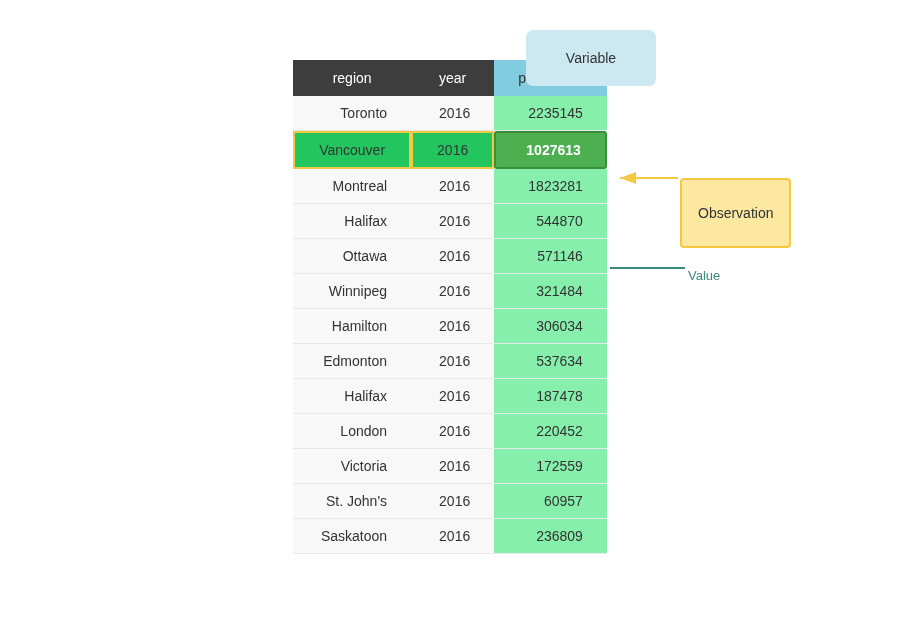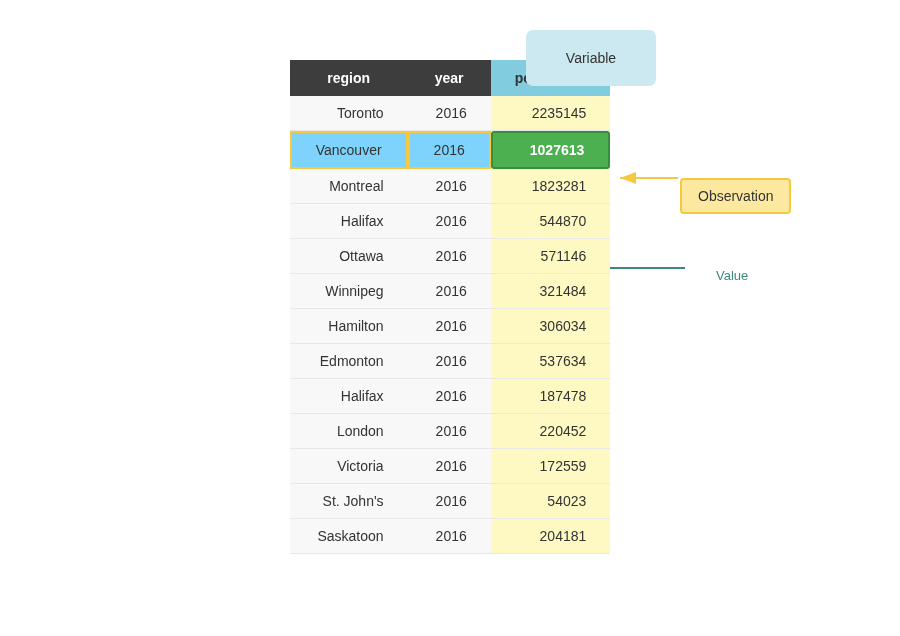--- a/index.html
+++ b/index.html
@@ -44,83 +44,82 @@
     table {
       border-collapse: separate;
       border-spacing: 0;
       margin-top: 30px;
     }
 
     th {
       background: #3d3d3d;
       color: #ffffff;
       padding: 10px 24px;
-      font-weight: 700;
+      font-weight: 400;
       font-size: 14px;
       text-align: center;
     }
 
     th.population-col {
       background: #82cce0;
       color: #333;
       margin-top: 48px;
     }
 
     td {
       padding: 9px 24px;
       text-align: right;
       background: #f8f8f8;
       border-bottom: 1px solid #e8e8e8;
       color: #333;
     }
 
     td.population-cell {
-      background: #fef9c3;
+      background: #86efac;
       color: #333;
     }
 
     
     tr.highlighted td.region-cell,
     tr.highlighted td.year-cell {
-      background: #7dd3fc;
+      background: #22c55e;
       border: 2px solid #f5c842;
     }
 
     tr.highlighted td.population-cell {
       background: #4caf50;
       color: #fff;
       font-weight: bold;
       border: 2px solid #388e3c;
       border-radius: 3px;
       margin-left: 31px;
     }
 
     
     .annotation-observation {
       position: absolute;
       background: #fde8a0;
       border: 2px solid #f5c842;
       border-radius: 4px;
-      padding: 8px 16px;
+      padding: 25px 16px;
       font-size: 14px;
       color: #333;
       font-weight: 500;
       top: 148px;
       left: 660px;
       white-space: nowrap;
     }
 
     .annotation-value {
       position: absolute;
       font-size: 13px;
       color: #3a8a7a;
       top: 238px;
       left: 668px;
       white-space: nowrap;
-      margin-left: 28px;
     }
 
     
     .arrow-svg {
       position: absolute;
       top: 100px;
       left: 500px;
       pointer-events: none;
     }
   </style>
@@ -192,26 +191,26 @@
             <td class="population-cell">220452</td>
           </tr>
           <tr>
             <td class="region-cell">Victoria</td>
             <td class="year-cell">2016</td>
             <td class="population-cell">172559</td>
           </tr>
           <tr>
             <td class="region-cell">St. John's</td>
             <td class="year-cell">2016</td>
-            <td class="population-cell">54023</td>
+            <td class="population-cell">60957</td>
           </tr>
           <tr>
             <td class="region-cell">Saskatoon</td>
             <td class="year-cell">2016</td>
-            <td class="population-cell">204181</td>
+            <td class="population-cell">236809</td>
           </tr>
         </tbody>
     </table>
 
     <div class="annotation-observation">Observation</div>
 
     <div class="annotation-value">Value</div>
 
     <svg class="arrow-svg" width="300" height="200" viewBox="0 0 300 200">
 

